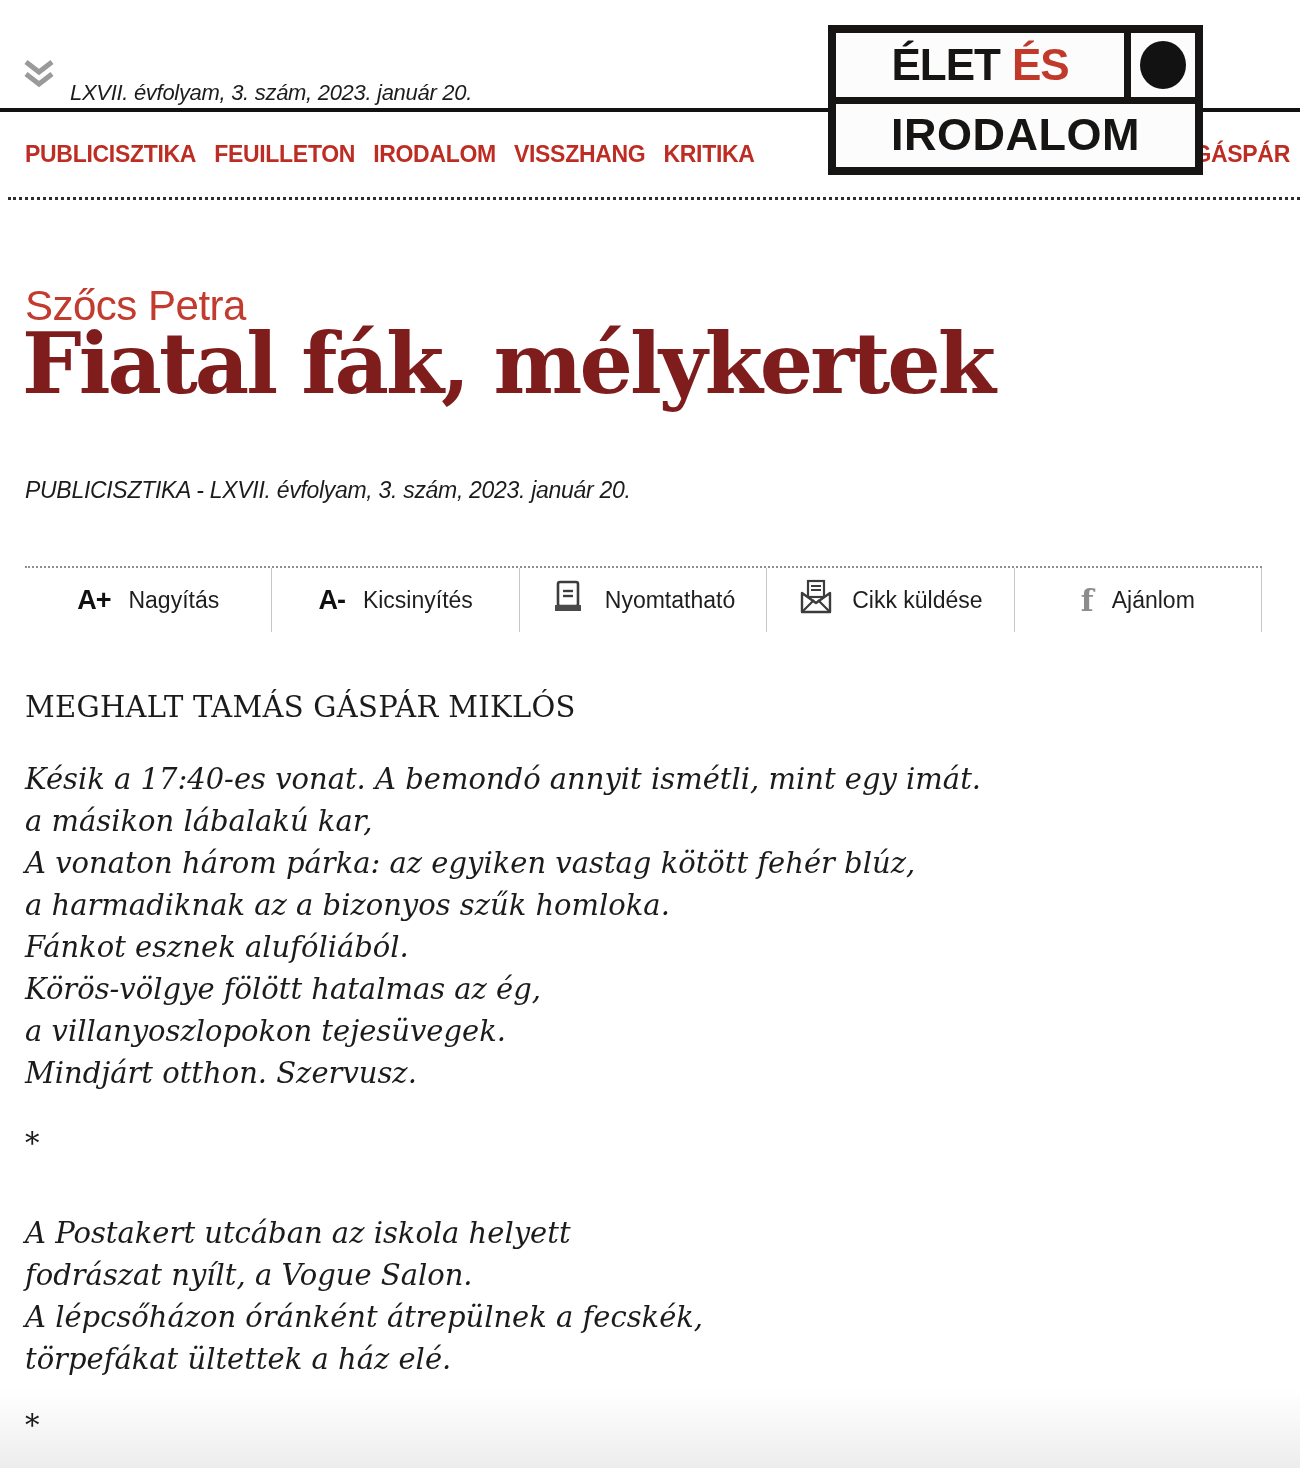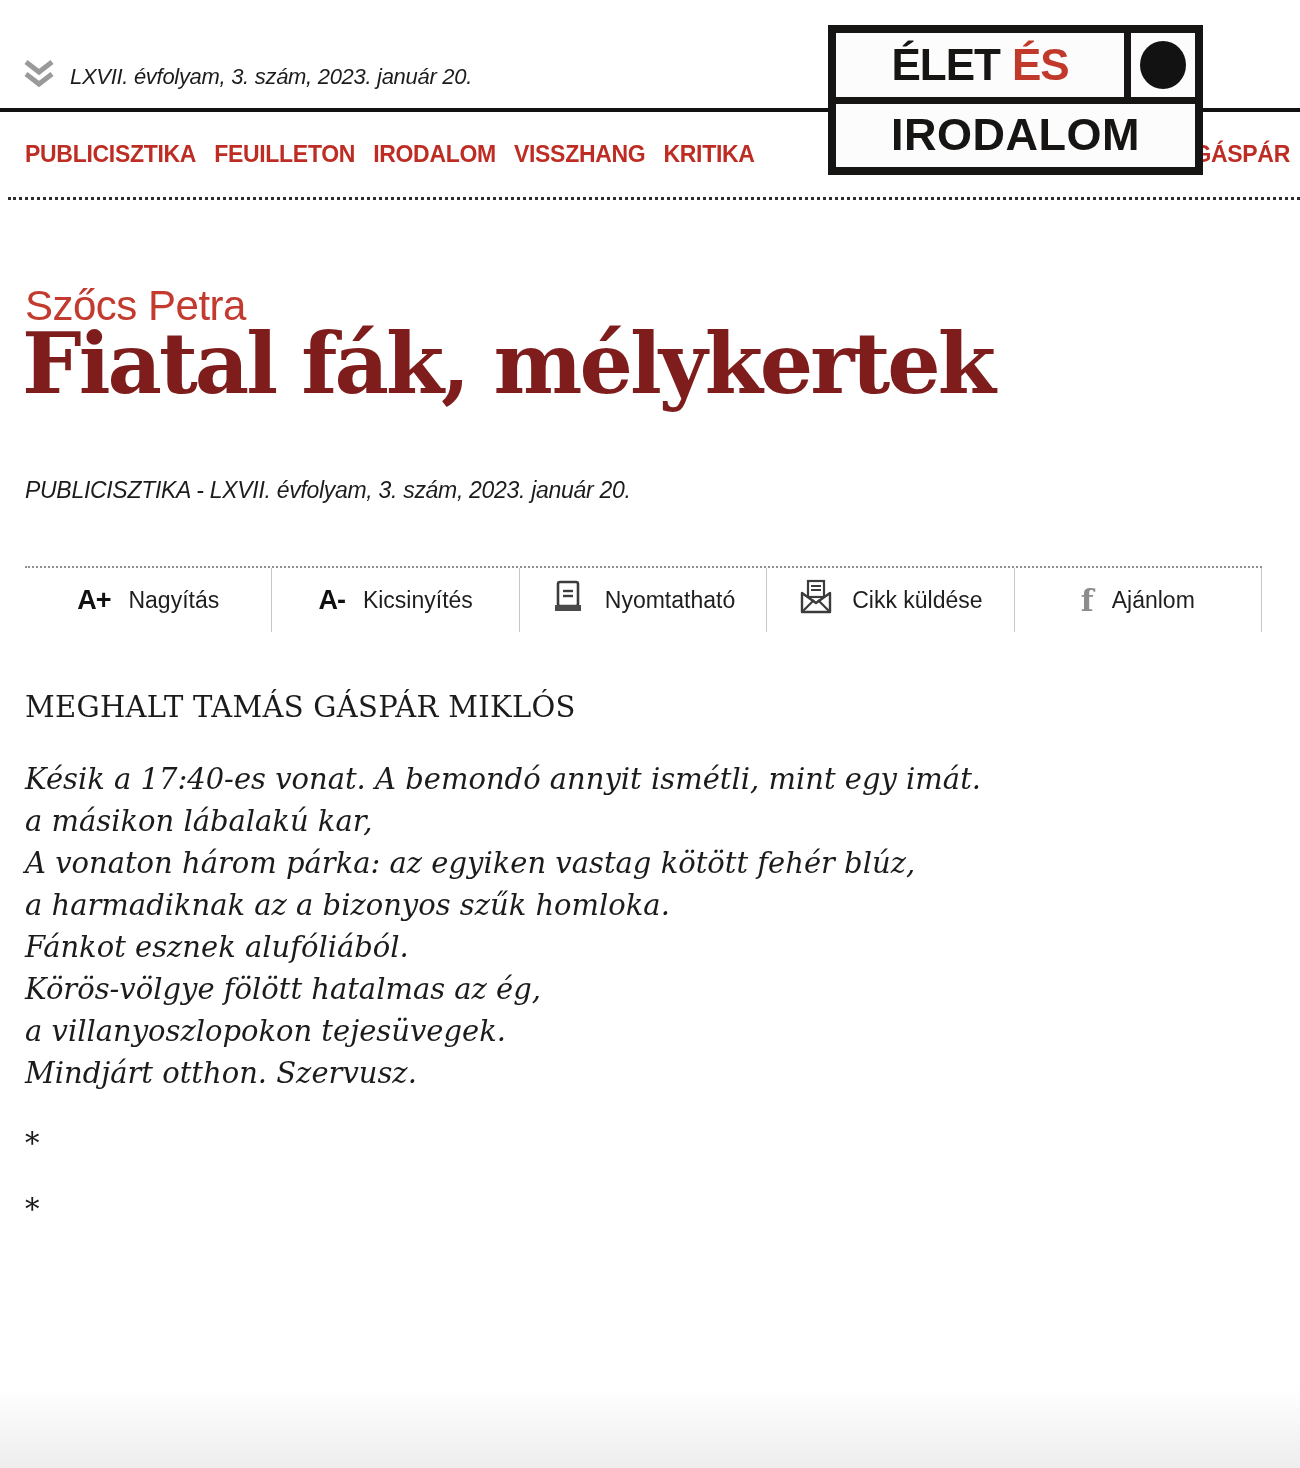--- a/index.html
+++ b/index.html
@@ -11,21 +11,21 @@
   }
   .page::after {
     content:""; position:absolute; left:0; right:0; bottom:0; height:80px;
     background:linear-gradient(to bottom, rgba(0,0,0,0), rgba(0,0,0,0.07));
     pointer-events:none;
   }
 
   
   .chevron { position:absolute; left:24px; top:60px; width:30px; height:32px; cursor:pointer; }
   .issue-date {
-    position:absolute; left:70px; top:64px; font-style:italic; font-size:22px;
+    position:absolute; left:70px; top:80px; font-style:italic; font-size:22px;
     color:#1c1c1c; letter-spacing:-0.3px;
   }
   .top-rule { position:absolute; left:0; top:108px; width:1300px; height:4px; background:#121212; }
 
   .logo {
     position:absolute; left:828px; top:25px; width:375px; height:150px;
     background:#171513; padding:8px; display:flex; flex-direction:column; gap:7px;
     cursor:pointer; z-index:5;
   }
   .logo-top { display:flex; gap:7px; flex:1; }
@@ -179,17 +179,23 @@
       <div>A vonaton három párka: az egyiken vastag kötött fehér blúz,</div>
       <div>a harmadiknak az a bizonyos szűk homloka.</div>
       <div>Fánkot esznek alufóliából.</div>
       <div>Körös-völgye fölött hatalmas az ég,</div>
       <div>a villanyoszlopokon tejesüvegek.</div>
       <div>Mindjárt otthon. Szervusz.</div>
     </div>
 
     <div class="sep">*</div>
 
+    <div class="stanza stanza-2">
+      <div>A Postakert utcában az iskola helyett</div>
+      <div>fodrászat nyílt, a Vogue Salon.</div>
+      <div>A lépcsőházon óránként átrepülnek a fecskék,</div>
+      <div>törpefákat ültettek a ház elé.</div>
+    </div>
 
     <div class="sep sep-2">*</div>
   </div>
 
 </div>
 
 </body></html>

